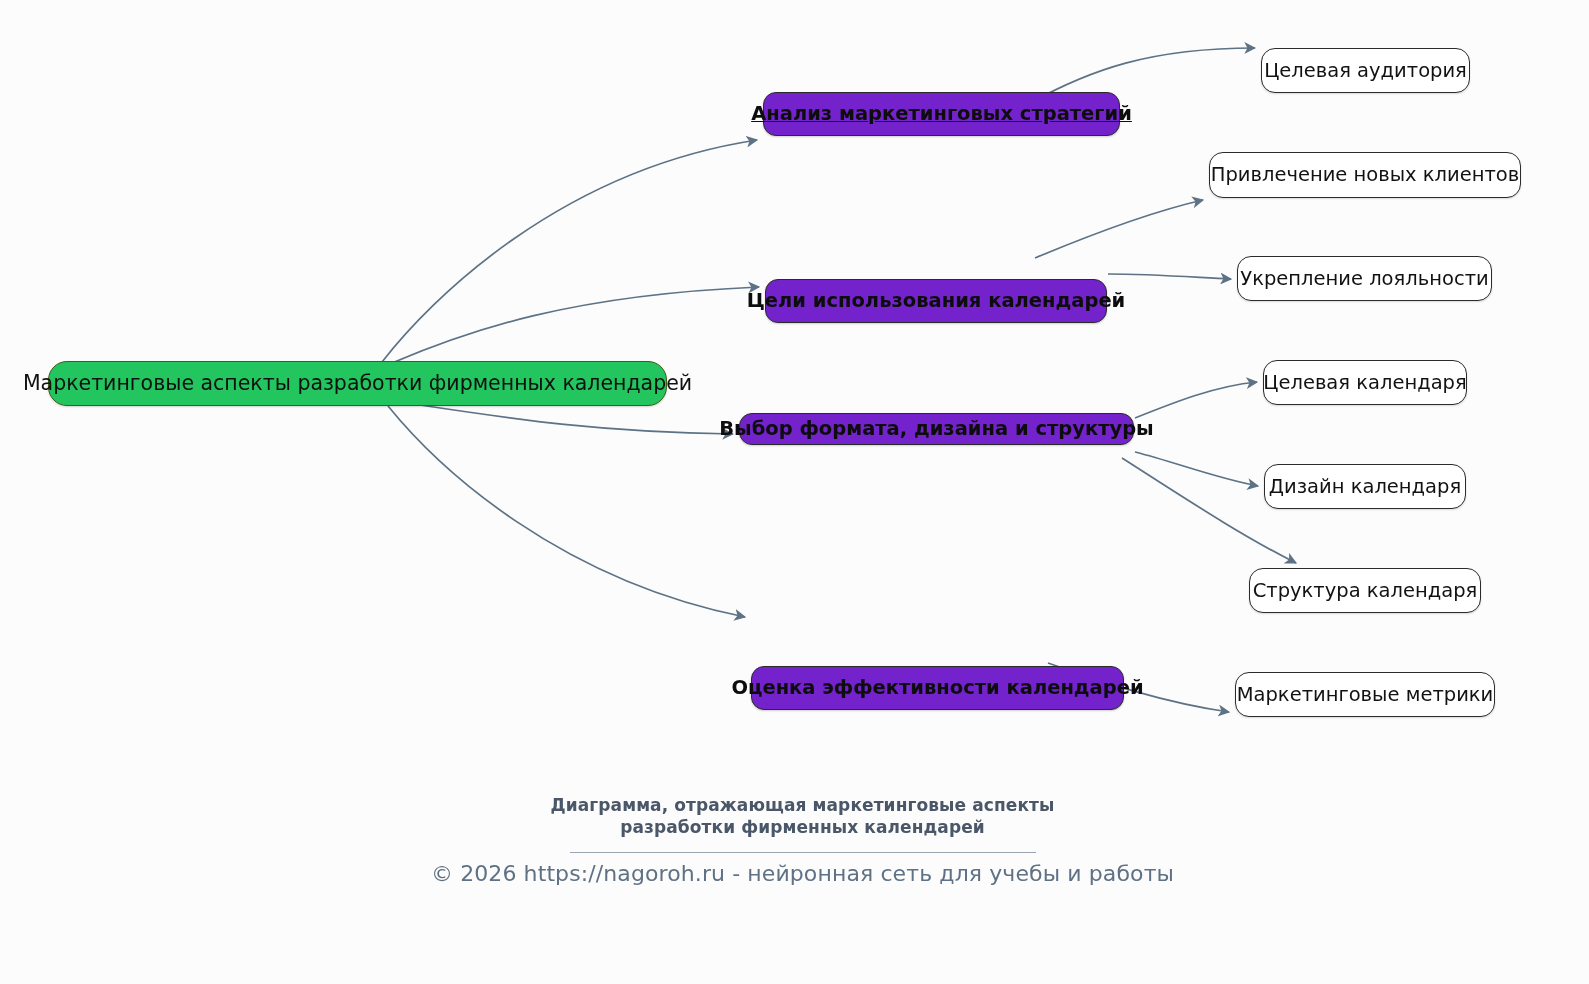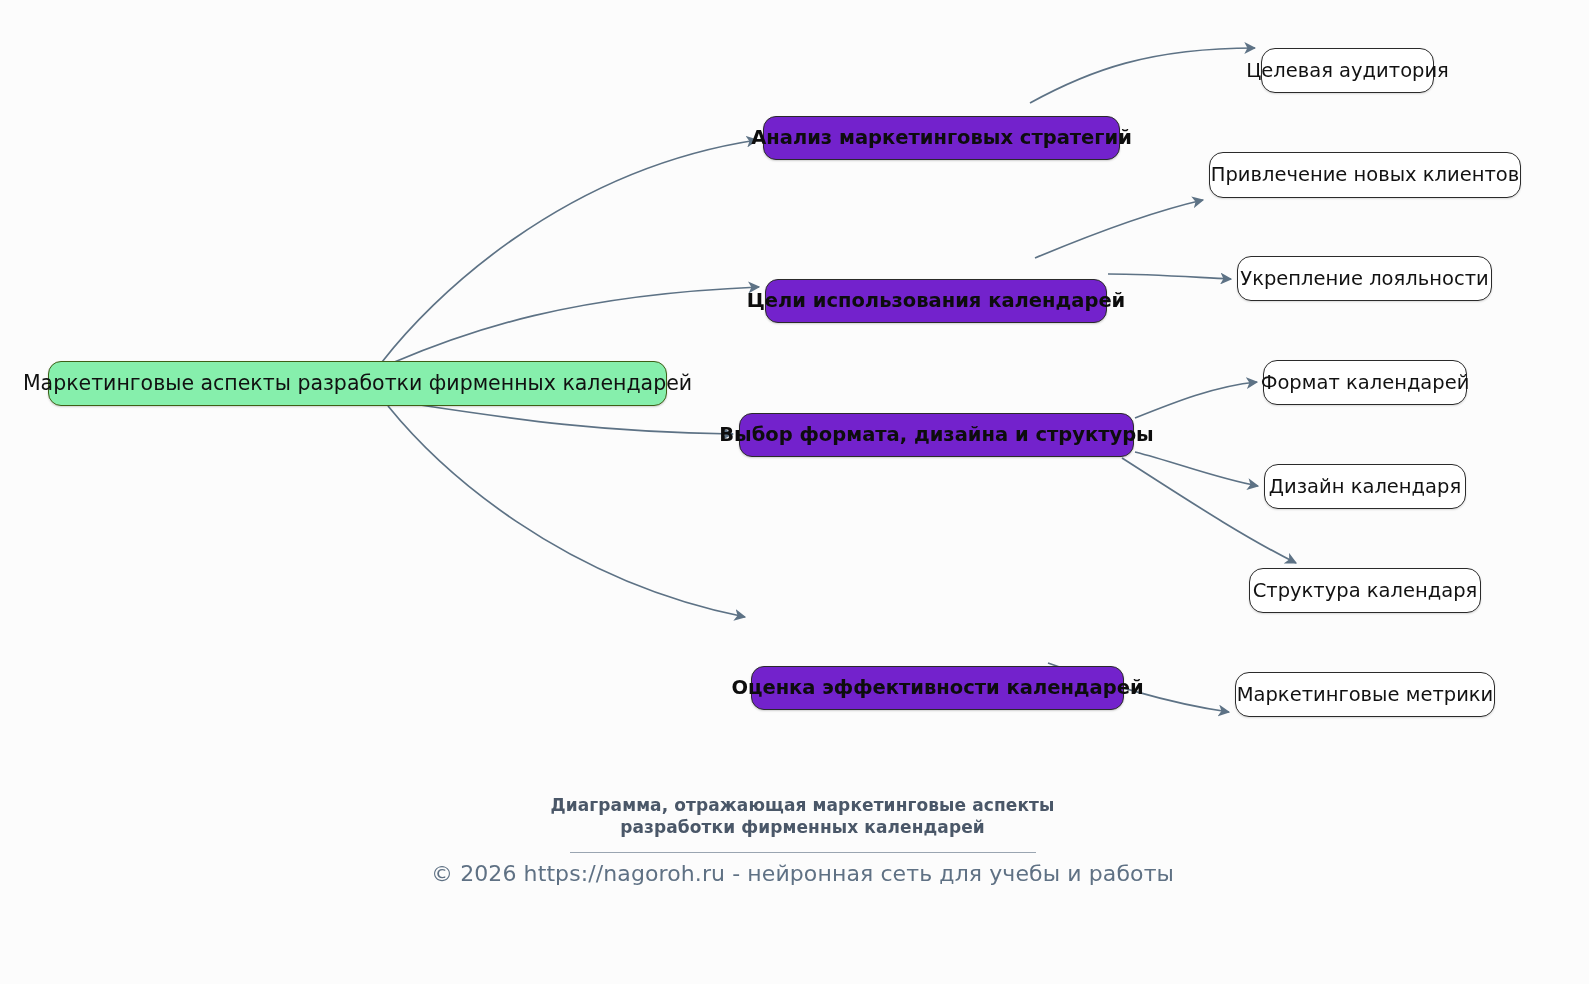--- a/index.html
+++ b/index.html
@@ -31,23 +31,23 @@
   .node {
     position: absolute;
     box-sizing: border-box;
     display: flex;
     align-items: center;
     justify-content: center;
     white-space: nowrap;
     line-height: 1;
   }
   .node-root {
-    background: #86efac;
+    background: #22c55e;
     border: 1.6px solid #3e5f16;
-    border-radius: 13px;
+    border-radius: 19px;
     color: #111111;
     font-size: 20.5px;
     box-shadow: 0 1px 2px rgba(0,0,0,0.18);
   }
   .node-branch {
     background: #7322cc;
     border: 1.6px solid #2a2a2a;
     border-radius: 13px;
     color: #0d0d0d;
     font-size: 19.5px;
@@ -117,50 +117,50 @@
       <path d="M 1122,458 C 1180,495 1240,535 1296,563"></path>
 
       <path d="M 1048,663 C 1105,683 1165,703 1229,712"></path>
     </g>
   </svg>
 
   <div class="node node-root" style="left:48px; top:361px; width:619px; height:45px;">
     <span>Маркетинговые аспекты разработки фирменных календарей</span>
   </div>
 
-  <div class="node node-branch" style="left:763px; top:116px; width:357px; height:44px;">
+  <div class="node node-branch" style="left:763px; top:92px; width:357px; height:44px;text-decoration:underline;">
     <span>Анализ маркетинговых стратегий</span>
   </div>
 
   <div class="node node-branch" style="left:765px; top:257px; width:342px; height:44px;margin-top:22px;">
     <span>Цели использования календарей</span>
   </div>
 
-  <div class="node node-branch" style="left:739px; top:413px; width:395px; height:44px;">
+  <div class="node node-branch" style="left:739px; top:413px; width:395px; height:32px;">
     <span>Выбор формата, дизайна и структуры</span>
   </div>
 
   <div class="node node-branch" style="left:751px; top:620px; width:373px; height:44px;margin-top:46px;">
     <span>Оценка эффективности календарей</span>
   </div>
 
-  <div class="node node-leaf" style="left:1261px; top:48px; width:173px; height:45px;">
+  <div class="node node-leaf" style="left:1261px; top:48px; width:209px; height:45px;">
     <span>Целевая аудитория</span>
   </div>
 
   <div class="node node-leaf" style="left:1209px; top:152px; width:312px; height:46px;">
     <span>Привлечение новых клиентов</span>
   </div>
 
   <div class="node node-leaf" style="left:1237px; top:256px; width:255px; height:45px;">
     <span>Укрепление лояльности</span>
   </div>
 
   <div class="node node-leaf" style="left:1263px; top:360px; width:204px; height:45px;">
-    <span>Формат календарей</span>
+    <span>Целевая календаря</span>
   </div>
 
   <div class="node node-leaf" style="left:1264px; top:464px; width:202px; height:45px;">
     <span>Дизайн календаря</span>
   </div>
 
   <div class="node node-leaf" style="left:1249px; top:568px; width:232px; height:45px;text-align:center;">
     <span>Структура календаря</span>
   </div>
 

